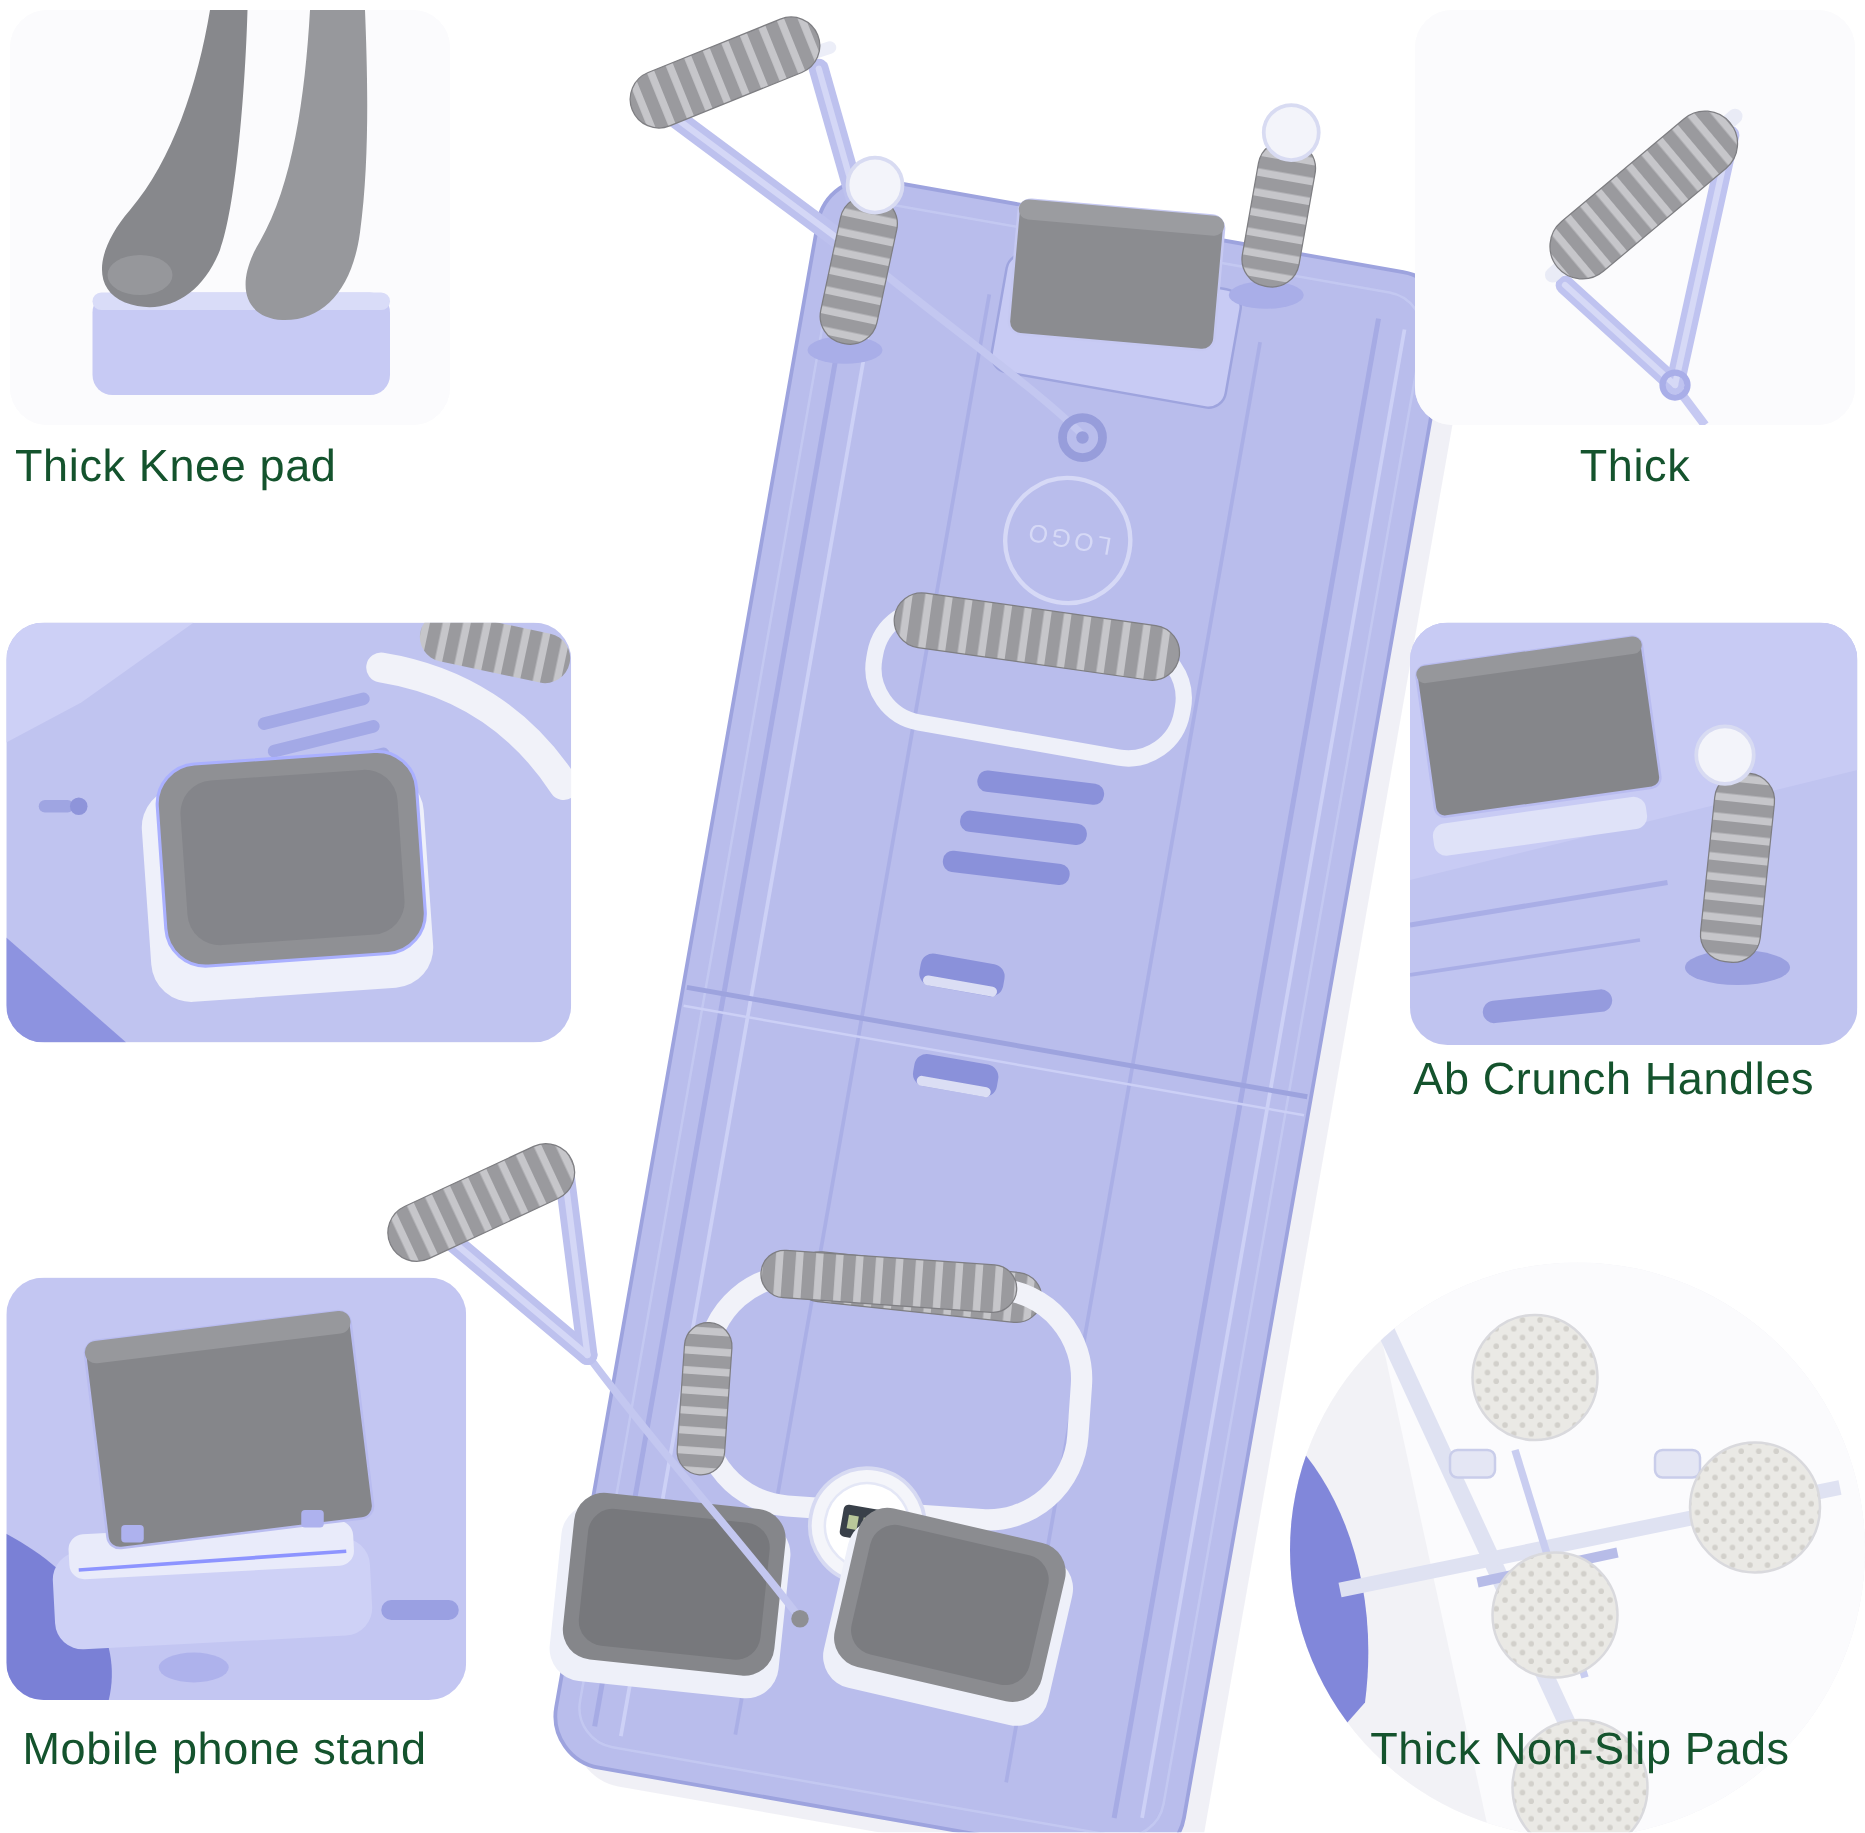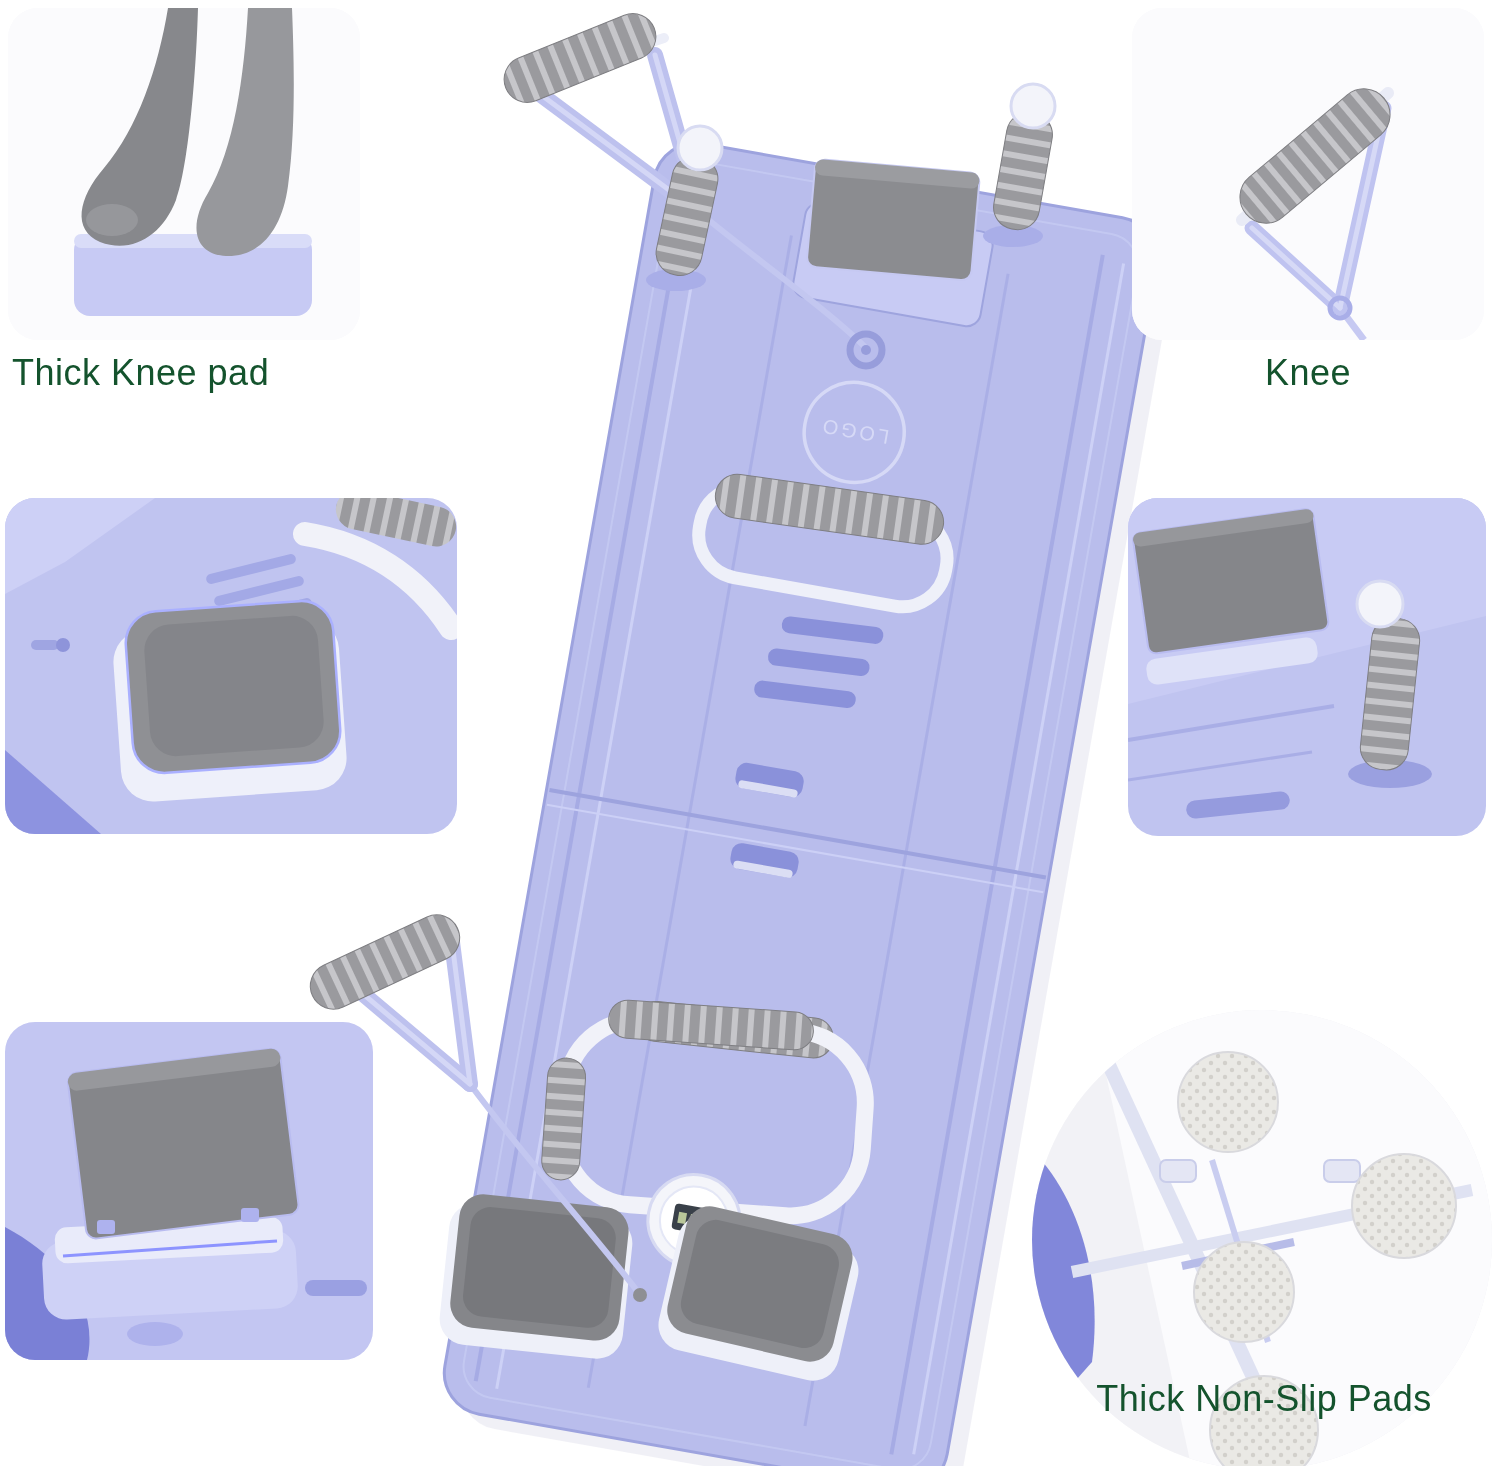--- a/index.html
+++ b/index.html
@@ -178,21 +178,21 @@
       <path d="M208,300 L232,332" stroke="#c6c9f2" stroke-width="7" fill="none"></path>
       <path d="M120,220 L208,300" stroke="#bfc3f0" stroke-width="15" stroke-linecap="round" fill="none"></path>
       <path d="M252,100 L208,300" stroke="#bfc3f0" stroke-width="15" stroke-linecap="round" fill="none"></path>
       <path d="M120,220 L208,300" stroke="#d6d9f6" stroke-width="5" stroke-linecap="round" fill="none"></path>
       <path d="M252,100 L208,300" stroke="#d6d9f6" stroke-width="5" stroke-linecap="round" fill="none"></path>
       <circle cx="208" cy="300" r="10" fill="none" stroke="#a9aee8" stroke-width="5"></circle>
       <path d="M110,212 L256,85" stroke="#e9ebf6" stroke-width="12" stroke-linecap="round" fill="none"></path>
       <rect x="93" y="122" width="180" height="52" rx="26" fill="url(#foamV)" stroke="#7e7e82" stroke-width="1" transform="rotate(-40 183 148)"></rect>
     </svg>
   </div>
-  <div class="callout-label center-col" style="left:1132px; top:352px; width:352px;">Knee</div>
+  <div class="callout-label center-col" style="left:1132px; top:352px; width:352px;">Thick</div>
 
   <div class="inset" style="left:5px; top:498px; width:452px; height:336px;">
     <svg width="452" height="336" viewBox="0 0 452 336">
       <rect width="452" height="336" fill="#c0c4f0"></rect>
       <path d="M0,0 L150,0 L60,64 L0,96 Z" fill="#cdd0f6"></path>
       <path d="M0,252 L96,336 L0,336 Z" fill="#8d93e0"></path>
       <g fill="#a3a9e6">
         <rect x="200" y="66" width="92" height="10" rx="5" transform="rotate(-14 246 71)"></rect>
         <rect x="208" y="88" width="92" height="10" rx="5" transform="rotate(-14 254 93)"></rect>
         <rect x="216" y="110" width="92" height="10" rx="5" transform="rotate(-14 262 115)"></rect>
@@ -222,38 +222,40 @@
       <path d="M0,242 L206,208" stroke="#a9aee6" stroke-width="4" fill="none"></path>
       <path d="M0,282 L184,254" stroke="#a9aee6" stroke-width="3" fill="none"></path>
       <rect x="58" y="298" width="104" height="18" rx="9" fill="#959bde" transform="rotate(-6 110 307)"></rect>
       <g>
         <ellipse cx="262" cy="276" rx="42" ry="14" fill="#9aa0e0"></ellipse>
         <rect x="238" y="120" width="48" height="152" rx="22" fill="url(#foamH)" stroke="#7e7e82" stroke-width="1" transform="rotate(6 262 196)"></rect>
         <circle cx="252" cy="106" r="23" fill="#f3f4fa" stroke="#d8dbf2" stroke-width="3"></circle>
       </g>
     </svg>
   </div>
+  <div class="callout-label center-col" style="left:1095px; top:842px; width:392px;">Ab Crunch Handles</div>
 
   <div class="inset" style="left:5px; top:1022px; width:368px; height:338px;">
     <svg width="368" height="338" viewBox="0 0 368 338">
       <rect width="368" height="338" fill="#c3c6f2"></rect>
       <path d="M0,205 C62,238 94,288 82,338 L0,338 Z" fill="#7a80d6"></path>
       <rect x="38" y="214" width="254" height="78" rx="22" fill="#ced1f6" transform="rotate(-3 165 253)"></rect>
       <rect x="50" y="200" width="228" height="36" rx="12" fill="#e9ebfa" transform="rotate(-3 164 218)"></rect>
       <path d="M58,234 L272,219" stroke="#8d94ff" stroke-width="3" fill="none"></path>
       <g transform="rotate(-7 180 128)">
         <rect x="72" y="38" width="214" height="167" rx="10" fill="#85868a" stroke="#b9bcf0" stroke-width="2"></rect>
         <rect x="72" y="38" width="214" height="18" rx="9" fill="#97989c"></rect>
       </g>
       <rect x="92" y="198" width="18" height="14" rx="3" fill="#aeb2ee"></rect>
       <rect x="236" y="186" width="18" height="14" rx="3" fill="#aeb2ee"></rect>
       <rect x="300" y="258" width="62" height="16" rx="8" fill="#9aa0e2"></rect>
       <ellipse cx="150" cy="312" rx="28" ry="12" fill="#aeb2ec"></ellipse>
     </svg>
   </div>
+  <div class="callout-label" style="left:18px; top:1378px;">Mobile phone stand</div>
 
   <div class="inset circle" style="left:1032px; top:1010px; width:460px; height:460px;">
     <svg width="460" height="460" viewBox="0 0 460 460">
       <rect width="460" height="460" fill="#f2f2f6"></rect>
       <path d="M60,0 H460 V460 H160 Z" fill="#fbfbfd"></path>
       <path d="M0,140 C42,182 72,260 60,352 L0,420 Z" fill="#8187da"></path>
       <path d="M70,40 L250,430" stroke="#dfe2f2" stroke-width="14" fill="none"></path>
       <path d="M40,262 L440,180" stroke="#dfe2f2" stroke-width="12" fill="none"></path>
       <path d="M150,256 L262,232" stroke="#b7bce8" stroke-width="8" fill="none"></path>
       <path d="M180,150 L236,332" stroke="#c9cdf0" stroke-width="6" fill="none"></path>

